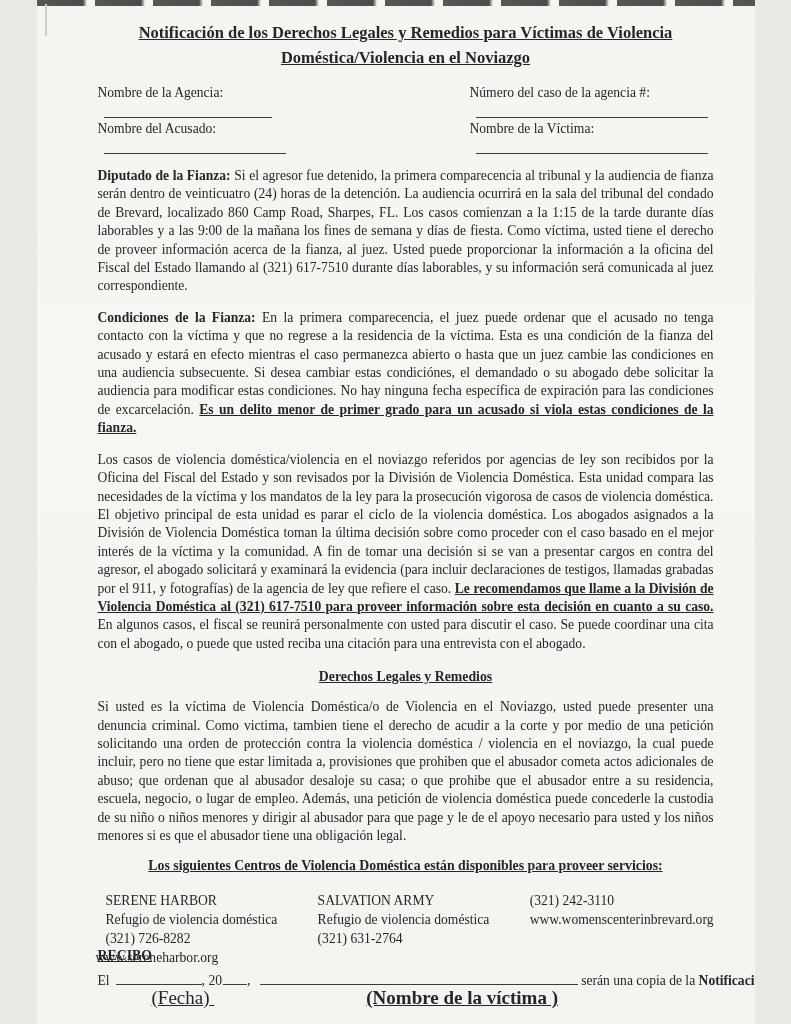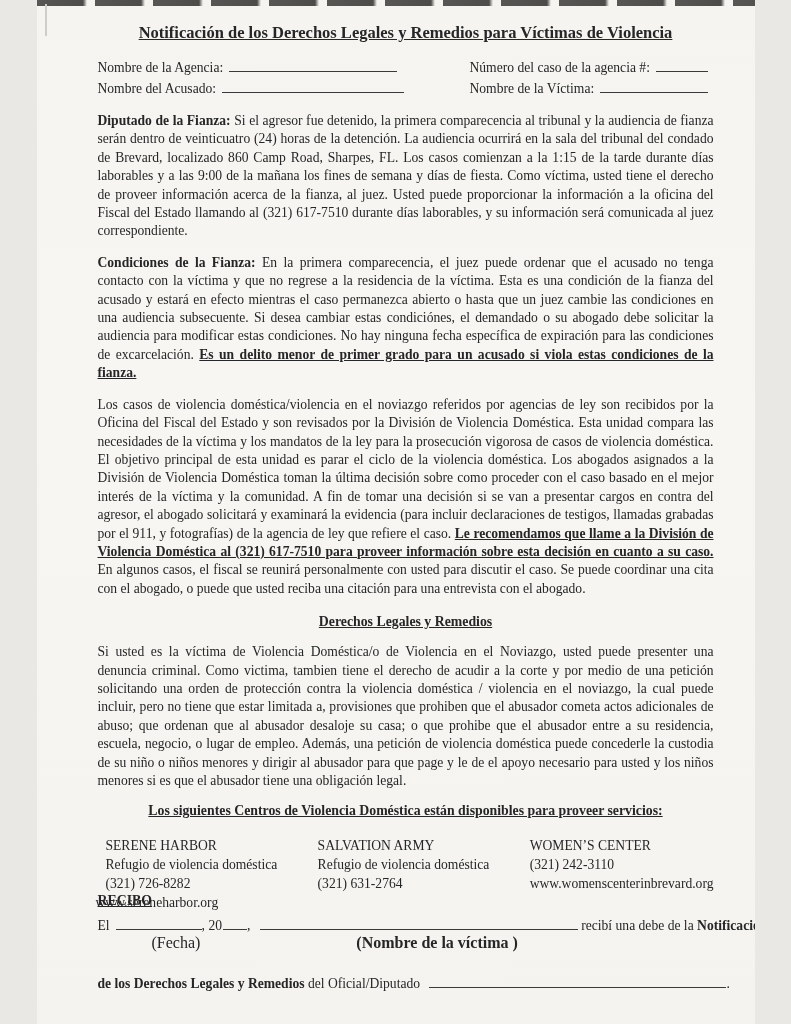--- a/index.html
+++ b/index.html
@@ -32,21 +32,21 @@
     text-align: center;
     font-size: 16.5px;
     line-height: 25px;
     font-weight: bold;
     margin-top: 4px;
   }
   h1.title span { text-decoration: underline; }
 
   .fields { margin-top: 12px; font-size: 13.6px; }
   .frow { display: flex; line-height: 21px; }
-  .fcell { display: flex; }
+  .fcell { display: flex; flex-direction: column; }
   .fcell.left  { width: 372px; }
   .fcell.right { flex: 1; justify-content: center; }
   .fcell .lbl { white-space: nowrap; }
   .blank {
     display: inline-block;
     border-bottom: 1.2px solid #3a3a3a;
     height: 15px;
     vertical-align: baseline;
     margin-left: 6px;
   }
@@ -82,36 +82,37 @@
 
   .recibo-head {
     text-align: left;
     font-size: 13.8px;
     font-weight: bold;
     text-decoration: underline;
     margin-top: 2px;
   }
 
   .receipt-line { margin-top: 8px; font-size: 13.6px; white-space: nowrap; }
-  .receipt-sub  { font-size: 16px; line-height: 17px; }
+  .receipt-sub  { font-size: 19px; line-height: 17px; text-decoration: underline; }
   .receipt-line .blank { height: 13px; }
   .line2 { margin-top: 24px; font-size: 13.6px; white-space: nowrap; }
   .line2 .blank { height: 13px; }
 </style>
 </head>
 <body>
 
 <div class="page">
   <div class="scan-top"></div>
   <div class="scan-left"></div>
 
   <div class="content">
 
     <h1 class="title">
       <span>Notificación de los Derechos Legales y Remedios para Víctimas de Violencia</span><br>
+      <span>Doméstica/Violencia en el Noviazgo</span>
     </h1>
 
     <div class="fields">
       <div class="frow">
         <div class="fcell left">
           <span class="lbl">Nombre de la Agencia:</span>
           <span class="blank" style="width:168px"></span>
         </div>
         <div class="fcell right">
           <span class="lbl">Número del caso de la agencia #:</span>
@@ -159,32 +160,31 @@
         <div>Refugio de violencia doméstica</div>
         <div>(321) 726-8282</div>
         <div class="outdent">www.sereneharbor.org</div>
       </div>
       <div class="center-col">
         <div class="cname">SALVATION ARMY</div>
         <div>Refugio de violencia doméstica</div>
         <div>(321) 631-2764</div>
       </div>
       <div class="center-col">
-        <div class="cname">WOMEN’S CENTER</div>
         <div>(321) 242-3110</div>
         <div>www.womenscenterinbrevard.org</div>
       </div>
     </div>
 
     <div class="recibo-head" style="margin-top:-19px">RECIBO</div>
 
     <div class="receipt-line">
       <span>El</span><span class="blank" style="width:86px"></span><span>, 20</span><span class="blank" style="width:24px;margin-left:1px"></span><span>,</span>
       <span class="blank" style="width:318px"></span>
-      <span>recibí una debe de la</span>
+      <span>serán una copia de la</span>
       <span class="b">Notificación</span>
     </div>
     <div class="receipt-sub">
       <span style="margin-left:54px">(Fecha)</span>
       <span class="b" style="margin-left:152px">(Nombre de la víctima )</span>
     </div>
 
     <div class="line2">
       <span class="b">de los Derechos Legales y Remedios</span>
       <span>del Oficial/Diputado</span>

